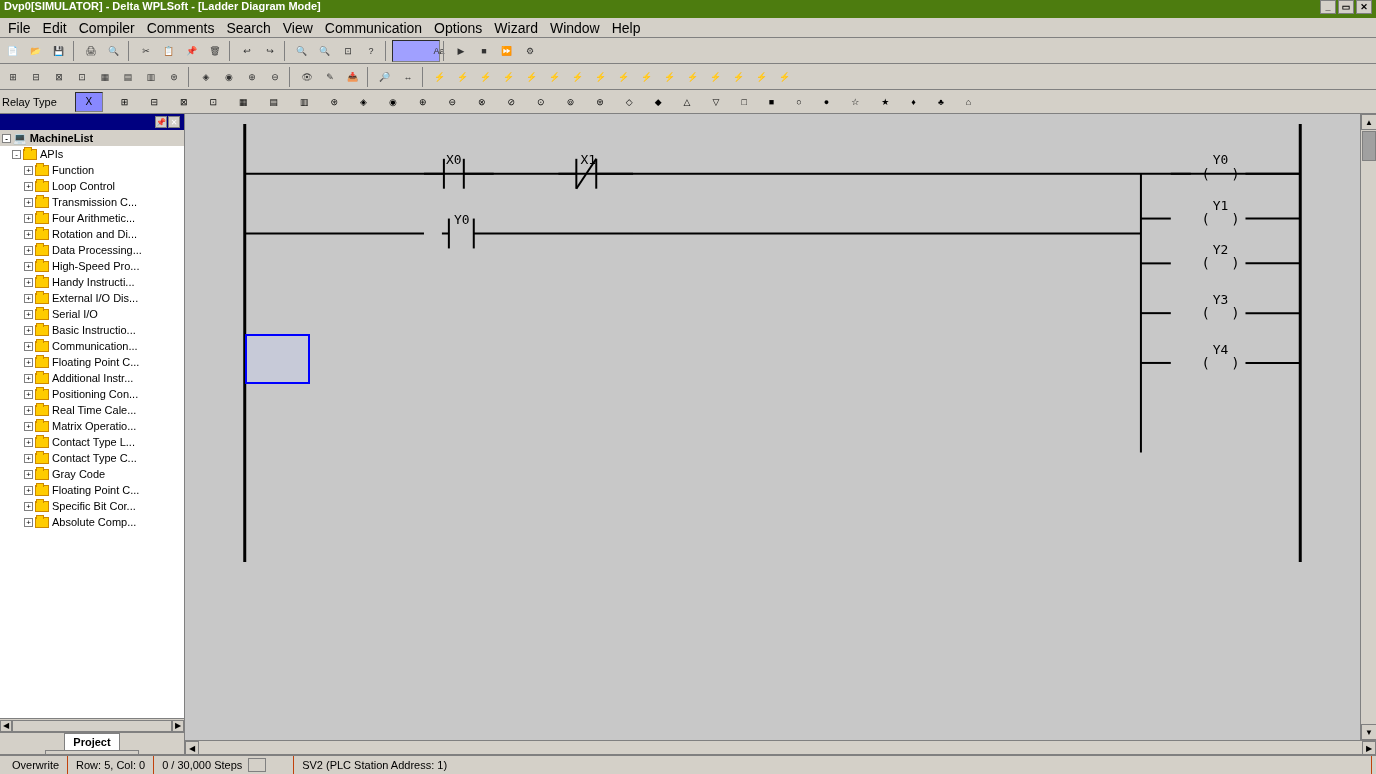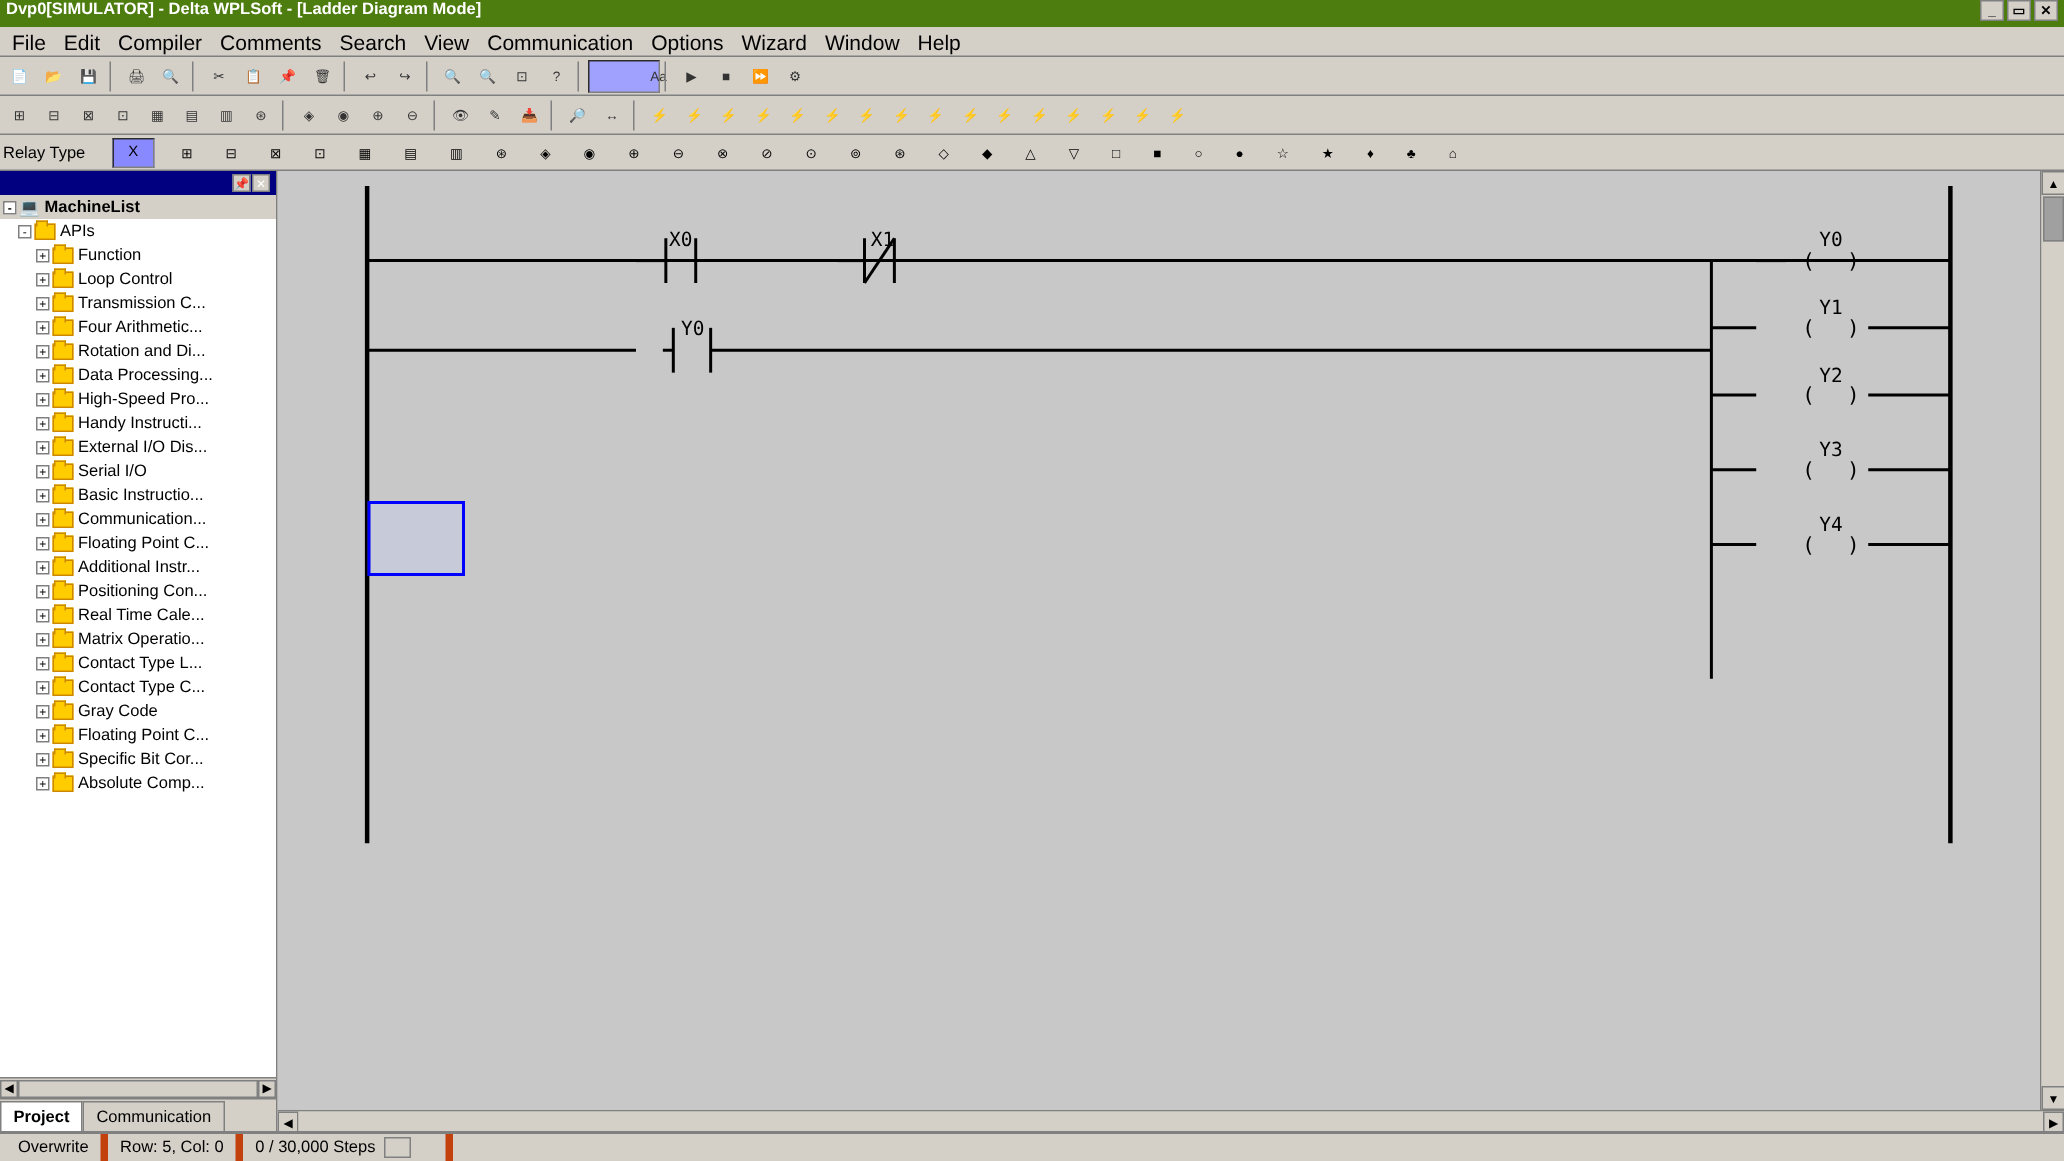--- a/index.html
+++ b/index.html
@@ -131,23 +131,24 @@
 
     
     .tree-container::-webkit-scrollbar { width: 12px; }
     .tree-container::-webkit-scrollbar-track { background: #d4d0c8; }
     .tree-container::-webkit-scrollbar-thumb { background: #a0a0a0; border: 1px solid #808080; }
 
     
     .bottom-tabs {
       height: 22px;
       display: flex;
-      align-items: flex-end;
+      align-items: center;
       background: #d4d0c8;
       border-top: 1px solid #808080;
+      flex-direction: column;
     }
     .tab-btn {
       padding: 2px 8px;
       background: #d4d0c8;
       border: 1px solid #808080;
       border-bottom: none;
       font-size: 11px;
       cursor: pointer;
       height: 20px;
       display: flex;
@@ -189,21 +190,21 @@
       background: #d4d0c8;
       border-top: 2px solid #808080;
       display: flex;
       align-items: center;
       padding: 0 4px;
       font-size: 11px;
       gap: 0;
     }
     .status-cell {
       padding: 4px 8px;
-      border-right: 5px solid #c2410c;
+      border-right: 1px solid #c2410c;
       height: 100%;
       display: flex;
       align-items: center;
       font-size: 11px;
     }
 
     
     .diagram-svg {
       position: absolute;
       top: 0; left: 0;
@@ -593,13 +594,14 @@
   </div>
 </div>
 
 <div class="status-bar">
   <div class="status-cell">Overwrite</div>
   <div class="status-cell">Row: 5, Col: 0</div>
   <div class="status-cell" style="min-width:140px; display:flex; align-items:center;">
     <span>0 / 30,000 Steps</span>
     <div style="width:18px; height:14px; border:1px solid #808080; background:#d4d0c8; margin-left:6px;"></div>
   </div>
+  <div class="status-cell" style="flex:1;">SV2 (PLC Station Address: 1)</div>
 </div>
 
 </body></html>

